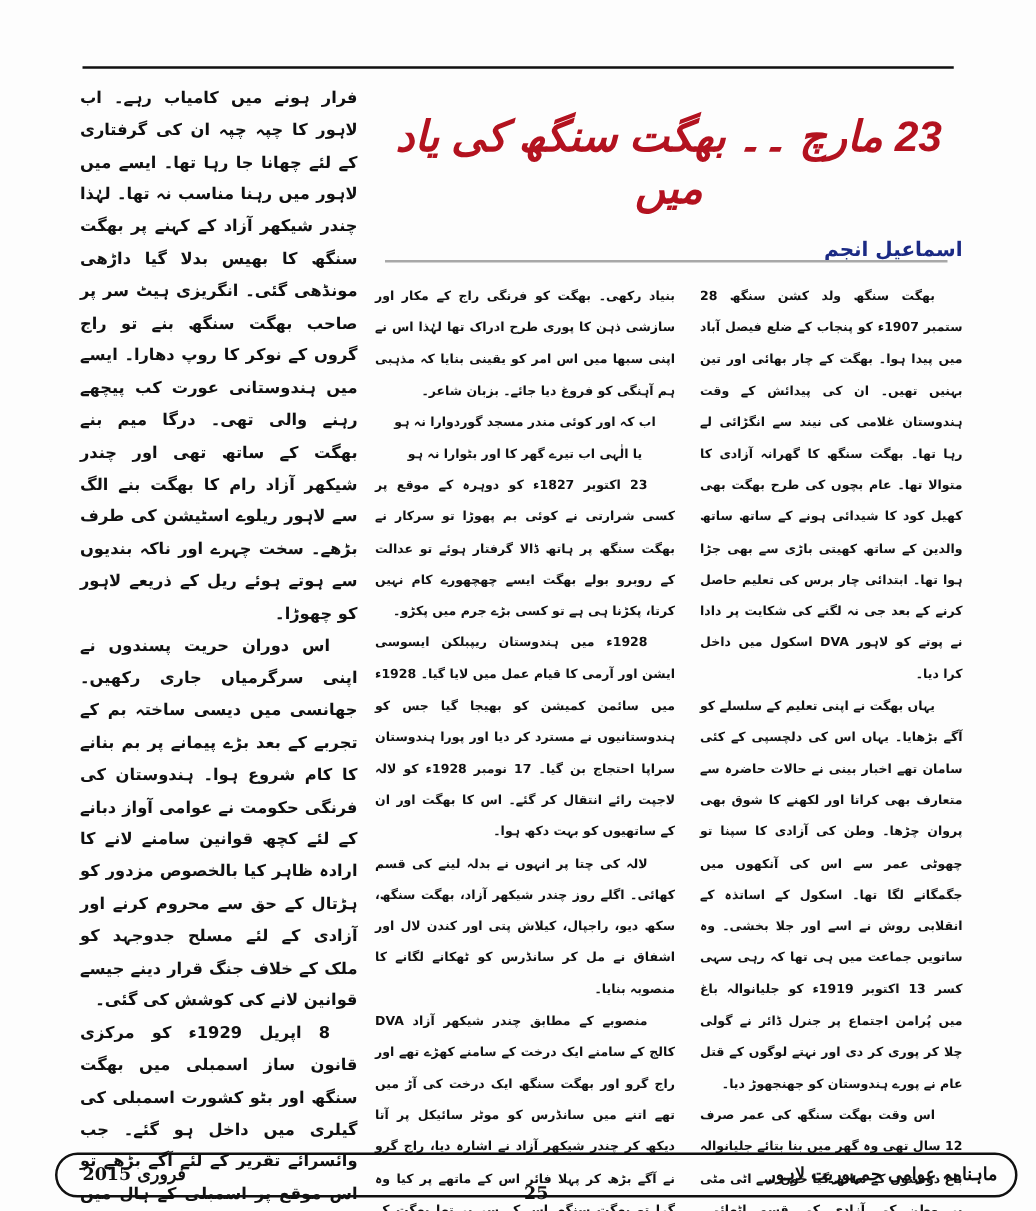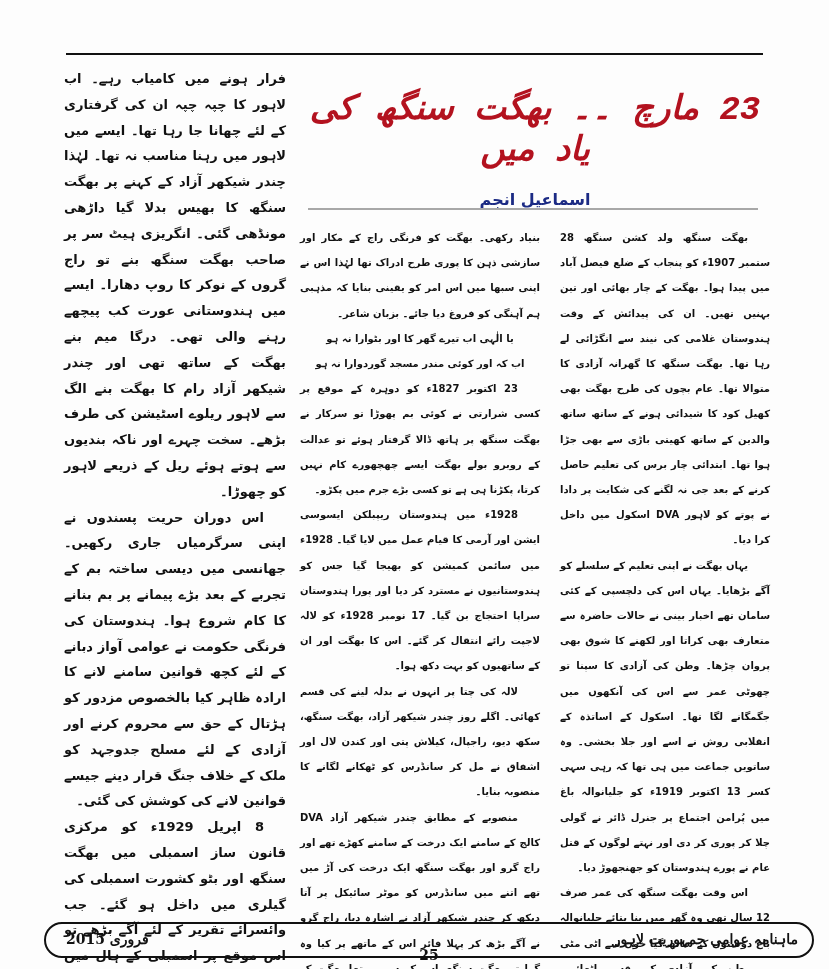--- a/index.html
+++ b/index.html
@@ -26,35 +26,36 @@
     .title-block {
       position: absolute;
       left: 300px;
       top: 62px;
       width: 470px;
       height: 140px;
       text-align: center;
     }
     .title {
       margin-top: 28px;
-      font-family: Liberation Mono, monospace;
+      font-family: Liberation Sans, sans-serif;
       font-size: 34px;
       font-weight: bold;
       font-style: italic;
       color: #b3121f;
       direction: rtl;
       line-height: 1.2;
     }
     .author {
       margin-top: 18px;
       font-family: "DejaVu Sans", sans-serif;
       font-size: 16px;
       font-weight: bold;
       color: #1b2a84;
       direction: rtl;
+      text-align: right;
     }
     .sub-rule {
       position: absolute;
       left: 308px;
       top: 208px;
       width: 450px;
       height: 2px;
       background: #a8a8a8;
     }
     .col {
@@ -141,22 +142,22 @@
 <div class="sub-rule"></div>
 
 <div class="col col-right">
   <p class="indent">بھگت سنگھ ولد کشن سنگھ 28 ستمبر 1907ء کو پنجاب کے ضلع فیصل آباد میں پیدا ہوا۔ بھگت کے چار بھائی اور تین بہنیں تھیں۔ ان کی پیدائش کے وقت ہندوستان غلامی کی نیند سے انگڑائی لے رہا تھا۔ بھگت سنگھ کا گھرانہ آزادی کا متوالا تھا۔ عام بچوں کی طرح بھگت بھی کھیل کود کا شیدائی ہونے کے ساتھ ساتھ والدین کے ساتھ کھیتی باڑی سے بھی جڑا ہوا تھا۔ ابتدائی چار برس کی تعلیم حاصل کرنے کے بعد جی نہ لگنے کی شکایت پر دادا نے پوتے کو لاہور DVA اسکول میں داخل کرا دیا۔</p>
   <p class="indent">یہاں بھگت نے اپنی تعلیم کے سلسلے کو آگے بڑھایا۔ یہاں اس کی دلچسپی کے کئی سامان تھے اخبار بینی نے حالات حاضرہ سے متعارف بھی کراتا اور لکھنے کا شوق بھی پروان چڑھا۔ وطن کی آزادی کا سپنا تو چھوٹی عمر سے اس کی آنکھوں میں جگمگانے لگا تھا۔ اسکول کے اساتذہ کے انقلابی روش نے اسے اور جلا بخشی۔ وہ ساتویں جماعت میں ہی تھا کہ رہی سہی کسر 13 اکتوبر 1919ء کو جلیانوالہ باغ میں پُرامن اجتماع پر جنرل ڈائر نے گولی چلا کر پوری کر دی اور نہتے لوگوں کے قتل عام نے پورے ہندوستان کو جھنجھوڑ دیا۔</p>
   <p class="indent">اس وقت بھگت سنگھ کی عمر صرف 12 سال تھی وہ گھر میں بنا بتائے جلیانوالہ باغ دوستوں کے ساتھ گیا خون سے اٹی مٹی پر وطن کی آزادی کی قسم اٹھائی۔ احتجاج کی لہر اٹھی تو بھگت سنگھ نے DVA اسکول کو خیر باد کہا اور والد کے ہمراہ کانپور چلے گئے۔ 1921 میں نیشنل کالج لاہور میں نویں جماعت میں داخلہ لیا۔ یہاں اس کی دوستی سکھ دیو اور راجپال سے ہوئی جو زندگی بھر نبھائی گئی۔ 1926ء میں اس نے طلبہ تنظیم کو منظم کیا اور نوجوان بھارت سبھا کی</p>
 </div>
 
 <div class="col col-middle">
   <p>بنیاد رکھی۔ بھگت کو فرنگی راج کے مکار اور سازشی ذہن کا پوری طرح ادراک تھا لہٰذا اس نے اپنی سبھا میں اس امر کو یقینی بنایا کہ مذہبی ہم آہنگی کو فروغ دیا جائے۔ بزبان شاعر۔</p>
+  <p class="center">اب کہ اور کوئی مندر مسجد گوردوارا نہ ہو</p>
   <p class="center">یا الٰہی اب تیرے گھر کا اور بٹوارا نہ ہو</p>
-  <p class="center">اب کہ اور کوئی مندر مسجد گوردوارا نہ ہو</p>
   <p class="indent">23 اکتوبر 1827ء کو دوہرہ کے موقع پر کسی شرارتی نے کوئی بم پھوڑا تو سرکار نے بھگت سنگھ پر ہاتھ ڈالا گرفتار ہوئے تو عدالت کے روبرو بولے بھگت ایسے چھچھورے کام نہیں کرتا، پکڑنا ہی ہے تو کسی بڑے جرم میں پکڑو۔</p>
   <p class="indent">1928ء میں ہندوستان ریپبلکن ایسوسی ایشن اور آرمی کا قیام عمل میں لایا گیا۔ 1928ء میں سائمن کمیشن کو بھیجا گیا جس کو ہندوستانیوں نے مسترد کر دیا اور پورا ہندوستان سراپا احتجاج بن گیا۔ 17 نومبر 1928ء کو لالہ لاجپت رائے انتقال کر گئے۔ اس کا بھگت اور ان کے ساتھیوں کو بہت دکھ ہوا۔</p>
   <p class="indent">لالہ کی چتا پر انہوں نے بدلہ لینے کی قسم کھائی۔ اگلے روز چندر شیکھر آزاد، بھگت سنگھ، سکھ دیو، راجپال، کیلاش پتی اور کندن لال اور اشفاق نے مل کر سانڈرس کو ٹھکانے لگانے کا منصوبہ بنایا۔</p>
   <p class="indent">منصوبے کے مطابق چندر شیکھر آزاد DVA کالج کے سامنے ایک درخت کے سامنے کھڑے تھے اور راج گرو اور بھگت سنگھ ایک درخت کی آڑ میں تھے اتنے میں سانڈرس کو موٹر سائیکل پر آتا دیکھ کر چندر شیکھر آزاد نے اشارہ دیا، راج گرو نے آگے بڑھ کر پہلا فائر اس کے ماتھے پر کیا وہ گرا تو بھگت سنگھ اس کے سر پر تھا بھگت کے فائر سے وہ ڈھیر ہو گیا۔</p>
 
 </div>
 
 <div class="col col-left">
   <p>فرار ہونے میں کامیاب رہے۔ اب لاہور کا چپہ چپہ ان کی گرفتاری کے لئے چھانا جا رہا تھا۔ ایسے میں لاہور میں رہنا مناسب نہ تھا۔ لہٰذا چندر شیکھر آزاد کے کہنے پر بھگت سنگھ کا بھیس بدلا گیا داڑھی مونڈھی گئی۔ انگریزی ہیٹ سر پر صاحب بھگت سنگھ بنے تو راج گروں کے نوکر کا روپ دھارا۔ ایسے میں ہندوستانی عورت کب پیچھے رہنے والی تھی۔ درگا میم بنے بھگت کے ساتھ تھی اور چندر شیکھر آزاد رام کا بھگت بنے الگ سے لاہور ریلوے اسٹیشن کی طرف بڑھے۔ سخت چہرے اور ناکہ بندیوں سے ہوتے ہوئے ریل کے ذریعے لاہور کو چھوڑا۔</p>
   <p class="indent">اس دوران حریت پسندوں نے اپنی سرگرمیاں جاری رکھیں۔ جھانسی میں دیسی ساختہ بم کے تجربے کے بعد بڑے پیمانے پر بم بنانے کا کام شروع ہوا۔ ہندوستان کی فرنگی حکومت نے عوامی آواز دبانے کے لئے کچھ قوانین سامنے لانے کا ارادہ ظاہر کیا بالخصوص مزدور کو ہڑتال کے حق سے محروم کرنے اور آزادی کے لئے مسلح جدوجہد کو ملک کے خلاف جنگ قرار دینے جیسے قوانین لانے کی کوشش کی گئی۔</p>

